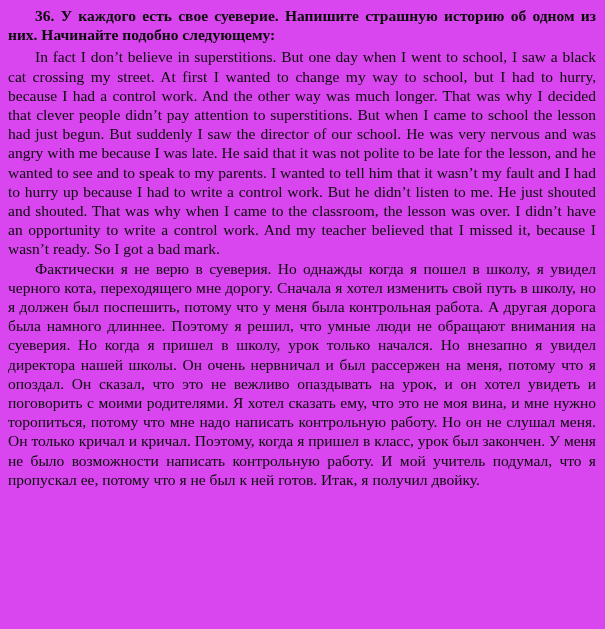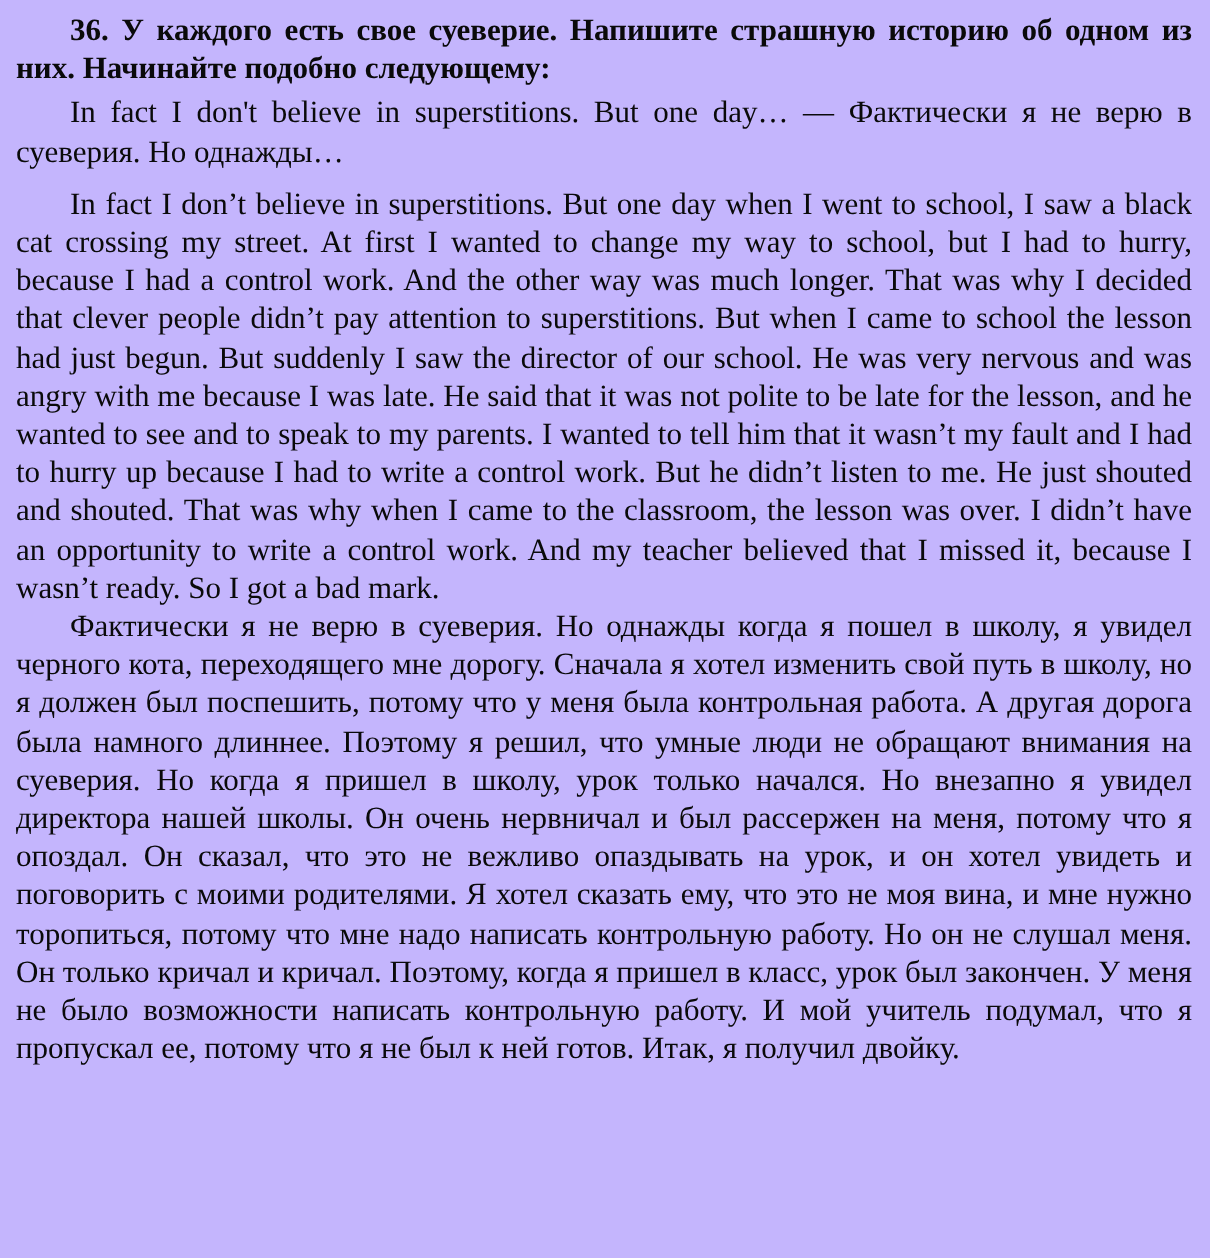--- a/index.html
+++ b/index.html
@@ -4,21 +4,21 @@
 <style>
   html, body {
     margin: 0;
     padding: 0;
     background: #ffffff;
   }
   .page {
     width: 605px;
     height: 629px;
     box-sizing: border-box;
-    background: #c4b5fd;
+    background: #d946ef;
     padding: 6px 9px 4px 8px;
     font-family: "Liberation Serif", "DejaVu Serif", serif;
     color: #0a0a0a;
     font-size: 15.5px;
     line-height: 19.2px;
     overflow: hidden;
   }
   .para {
     margin: 0;
     text-align: justify;
@@ -31,18 +31,17 @@
   .example {
     margin-bottom: 7px;
   }
 </style>
 </head>
 <body>
 
 <div class="page">
   <p class="para heading">36. У каждого есть свое суеверие. Напишите страшную историю об одном из них. Начинайте подобно следующему:</p>
 
-  <p class="para example">In fact I don't believe in superstitions. But one day… — Фактически я не верю в суеверия. Но однажды…</p>
 
   <p class="para">In fact I don’t believe in superstitions. But one day when I went to school, I saw a black cat crossing my street. At first I wanted to change my way to school, but I had to hurry, because I had a control work. And the other way was much longer. That was why I decided that clever people didn’t pay attention to superstitions. But when I came to school the lesson had just begun. But suddenly I saw the director of our school. He was very nervous and was angry with me because I was late. He said that it was not polite to be late for the lesson, and he wanted to see and to speak to my parents. I wanted to tell him that it wasn’t my fault and I had to hurry up because I had to write a control work. But he didn’t listen to me. He just shouted and shouted. That was why when I came to the classroom, the lesson was over. I didn’t have an opportunity to write a control work. And my teacher believed that I missed it, because I wasn’t ready. So I got a bad mark.</p>
 
   <p class="para">Фактически я не верю в суеверия. Но однажды когда я пошел в школу, я увидел черного кота, переходящего мне дорогу. Сначала я хотел изменить свой путь в школу, но я должен был поспешить, потому что у меня была контрольная работа. А другая дорога была намного длиннее. Поэтому я решил, что умные люди не обращают внимания на суеверия. Но когда я пришел в школу, урок только начался. Но внезапно я увидел директора нашей школы. Он очень нервничал и был рассержен на меня, потому что я опоздал. Он сказал, что это не вежливо опаздывать на урок, и он хотел увидеть и поговорить с моими родителями. Я хотел сказать ему, что это не моя вина, и мне нужно торопиться, потому что мне надо написать контрольную работу. Но он не слушал меня. Он только кричал и кричал. Поэтому, когда я пришел в класс, урок был закончен. У меня не было возможности написать контрольную работу. И мой учитель подумал, что я пропускал ее, потому что я не был к ней готов. Итак, я получил двойку.</p>
 </div>
 
 </body></html>

